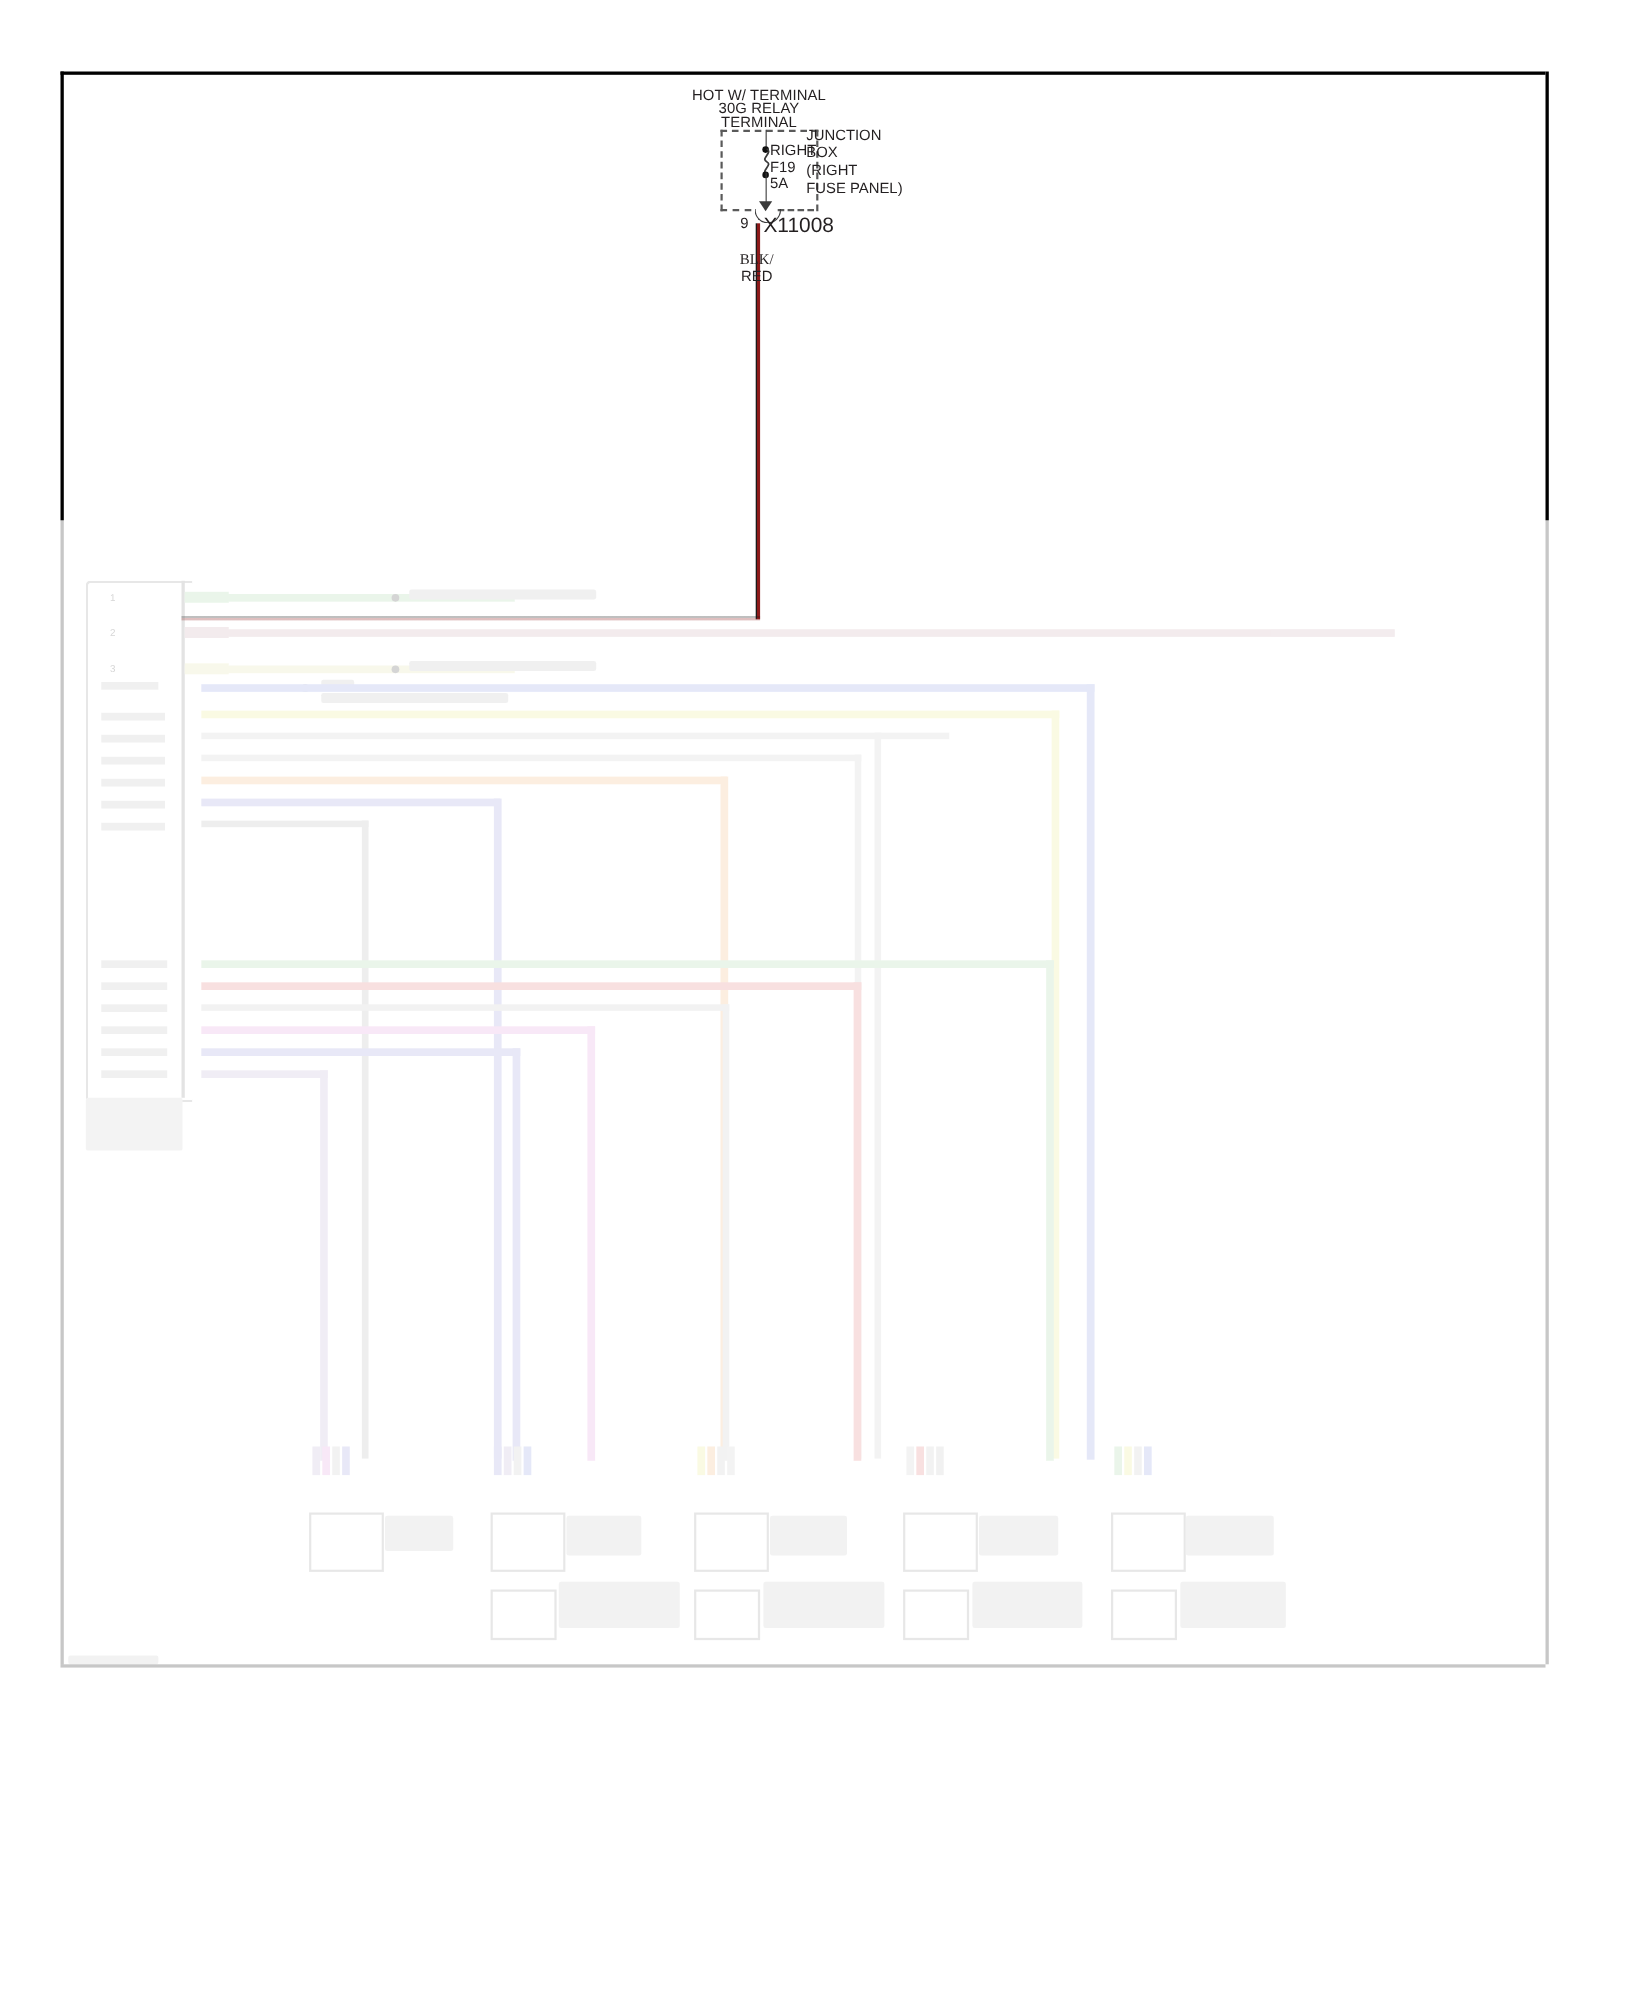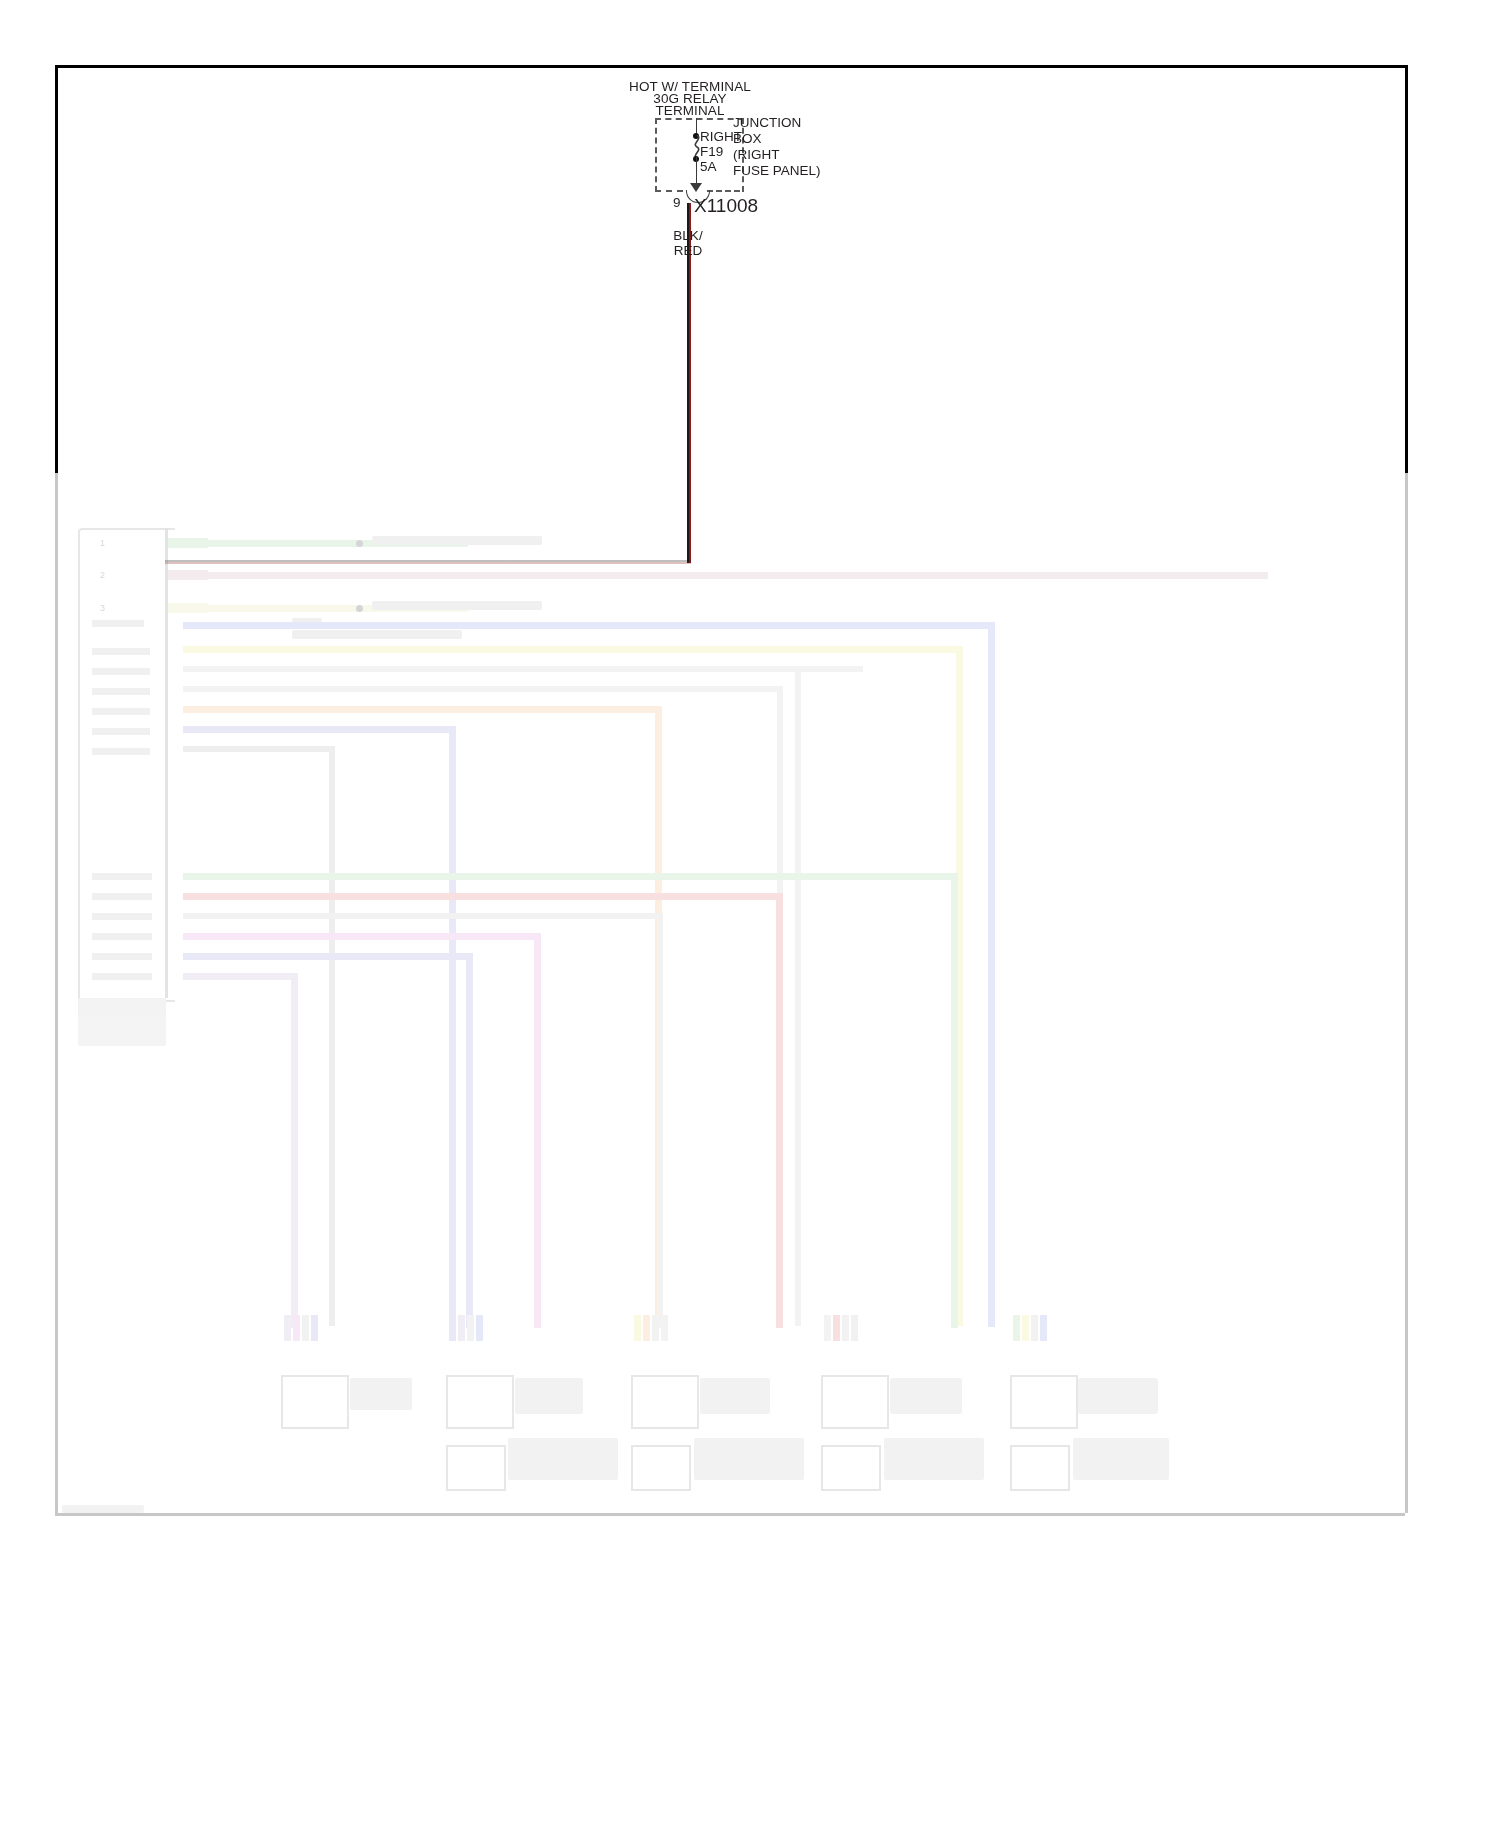--- a/index.html
+++ b/index.html
@@ -97,21 +97,21 @@
   <div class="lbl-jbox" style="top:131px;">BOX</div>
   <div class="lbl-jbox" style="top:147px;">(RIGHT</div>
   <div class="lbl-jbox" style="top:163px;">FUSE PANEL)</div>
 
   <div class="conn-arc"></div>
   <div class="lbl-pin9">9</div>
   <div class="lbl-x11008">X11008</div>
 
   <div class="wire-blkred"></div>
   <div class="wire-blkred-h"></div>
-  <div class="lbl-blkred" style="width:56px;">BLK/</div>
+  <div class="lbl-blkred" style="width:56px;font-family:Liberation Serif, serif;">BLK/</div>
   <div class="lbl-blkred" style="top:243px;width:56px;">RED</div>
 
   <div id="lower">
 
     <div class="bx" style="left:78px;top:58px;width:95px;height:470px;border-right:none;border-radius:4px 0 0 4px;"></div>
     <div class="ln" style="left:165px;top:58px;width:3px;height:470px;"></div>
 
     <div class="ln" style="left:168px;top:68px;width:40px;height:10px;background:#9ad19a;"></div>
     <div class="ln" style="left:168px;top:100px;width:40px;height:10px;background:#c4a0a8;"></div>
     <div class="ln" style="left:168px;top:133px;width:40px;height:10px;background:#e0e0a0;"></div>

